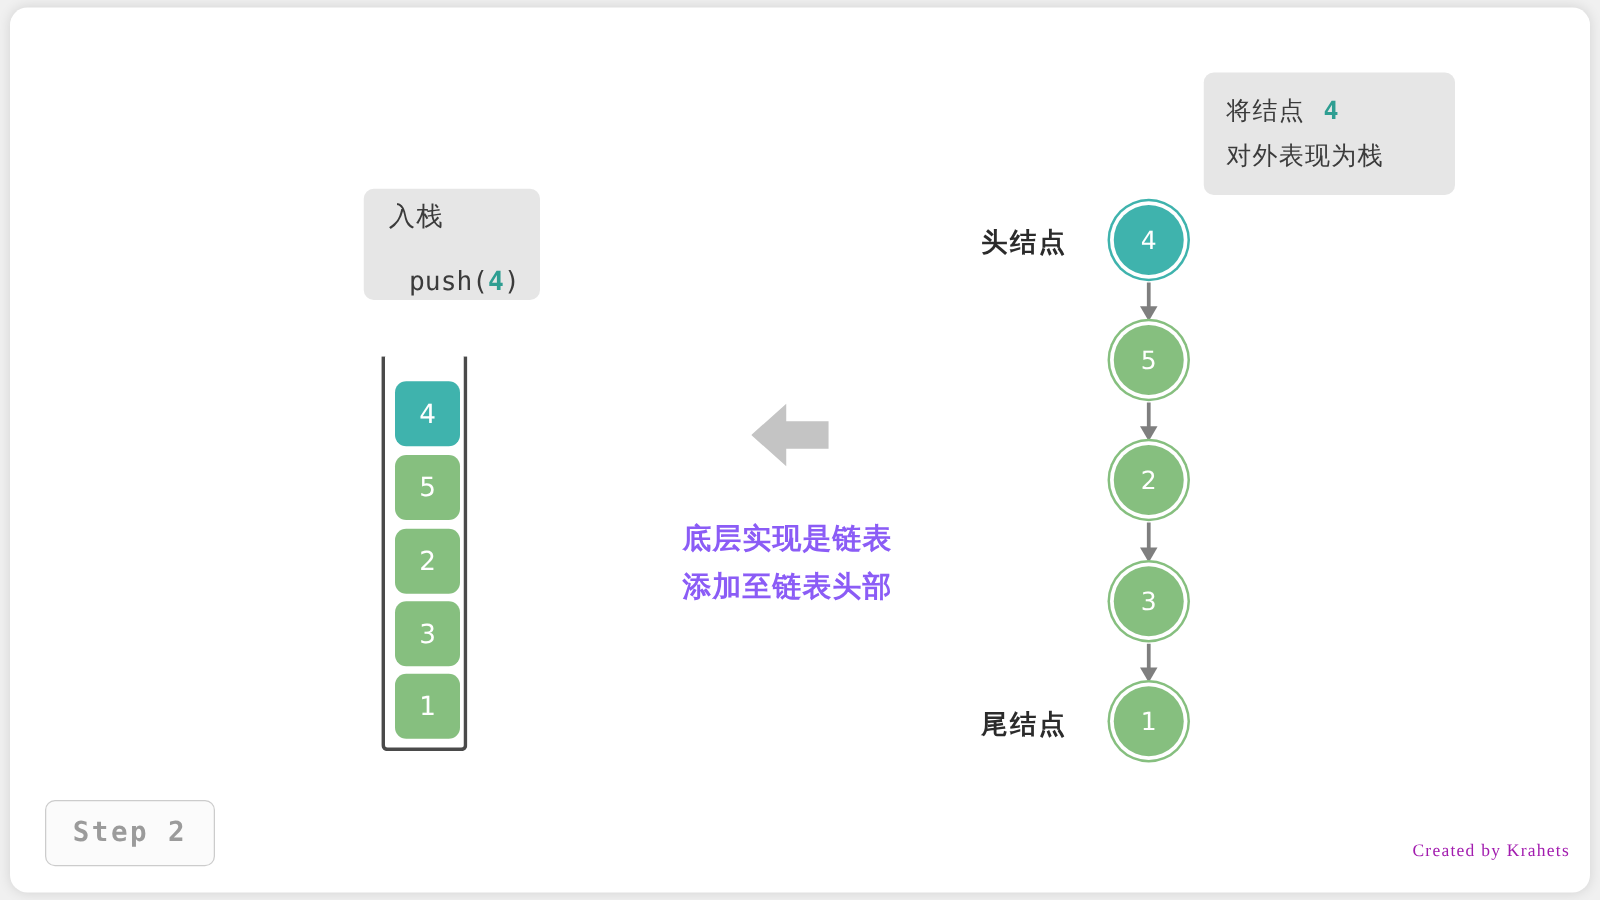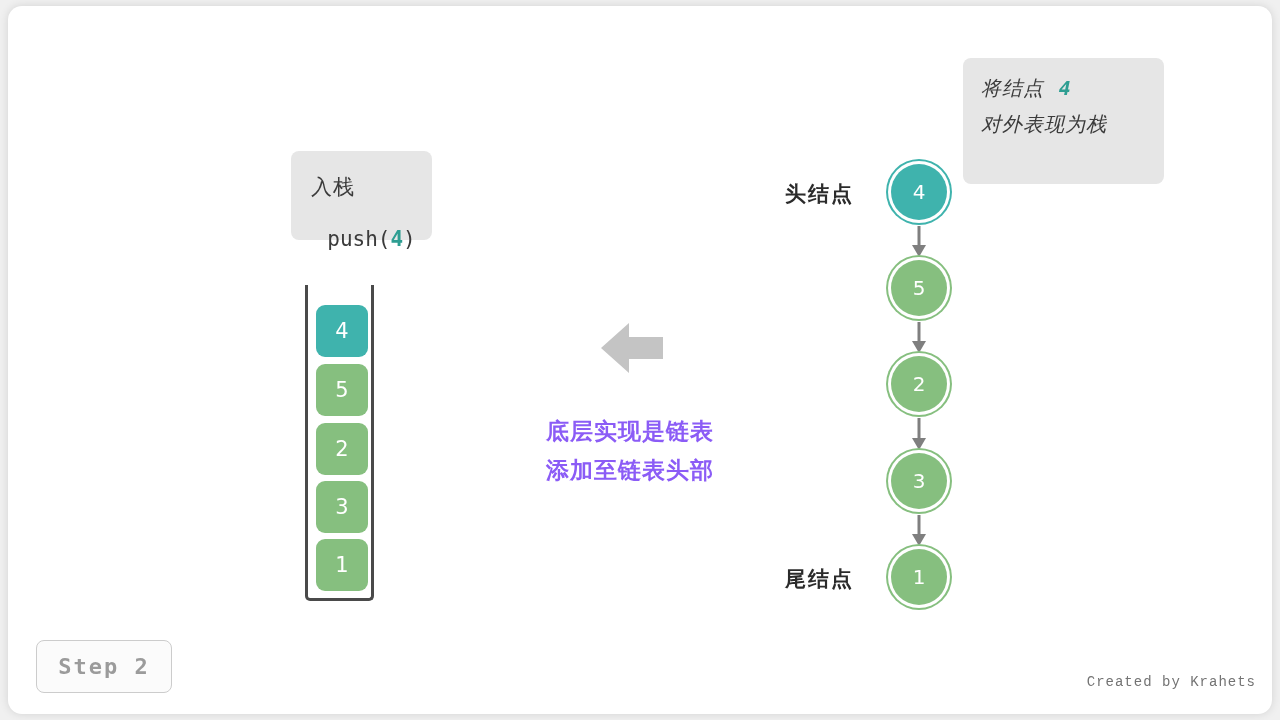--- a/index.html
+++ b/index.html
@@ -44,41 +44,40 @@
   .callout .line {
     white-space: pre;
     line-height: 1.5;
   }
 
   #push-box {
     left: 291px;
     top: 151px;
     width: 141px;
     height: 89px;
-    padding: 21px 0 0 20px;
+    padding: 7px 0 0 20px;
   }
   #push-box .cn {
     font-size: 21px;
     font-family: "DejaVu Sans", "Liberation Sans", sans-serif;
     letter-spacing: 1px;
   }
   #push-box .code {
     font-size: 21px;
     font-family: "DejaVu Sans Mono", "Liberation Mono", monospace;
     margin-top: 20px;
     text-align: center;
   }
 
   #node-box {
     left: 963px;
     top: 58px;
     width: 201px;
-    height: 126px;
+    height: 98px;
     padding: 15px 0 0 18px;
-    font-style: italic;
   }
   #node-box .cn {
     font-size: 20px;
     font-family: "DejaVu Sans", "Liberation Sans", sans-serif;
     letter-spacing: 1px;
   }
   #node-box .ln2 { margin-top: 6px; }
 
   .teal-val {
     color: #2e9e92;
@@ -191,24 +190,24 @@
     font-weight: bold;
     font-size: 22px;
     letter-spacing: 2px;
     font-family: "DejaVu Sans Mono", "Liberation Mono", monospace;
   }
 
   #credit {
     position: absolute;
     right: 24px;
     top: 674px;
-    color: #737373;
+    color: #a21caf;
     font-size: 14px;
     letter-spacing: 1px;
-    font-family: Liberation Mono, monospace;
+    font-family: Liberation Serif, serif;
   }
 </style>
 </head>
 <body>
 
 <div id="canvas">
   <div class="card"></div>
 
   <div class="callout" id="push-box">
     <div class="line cn">入栈</div>

